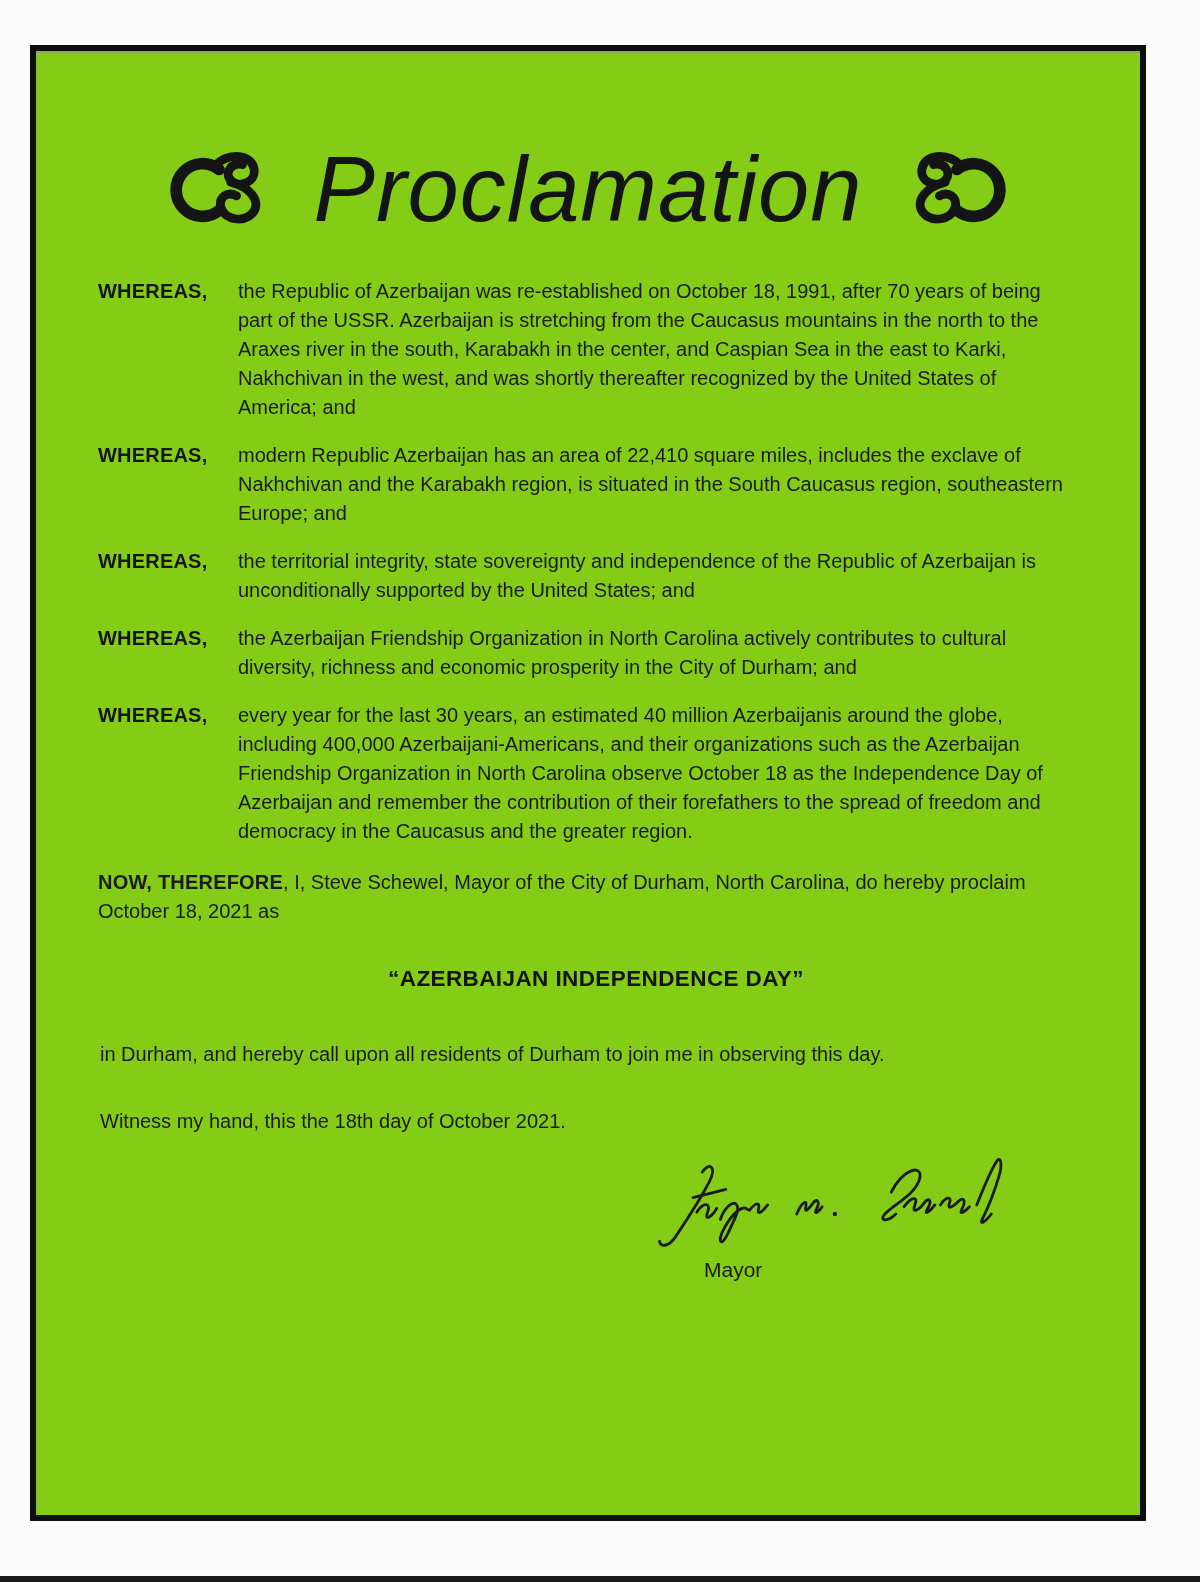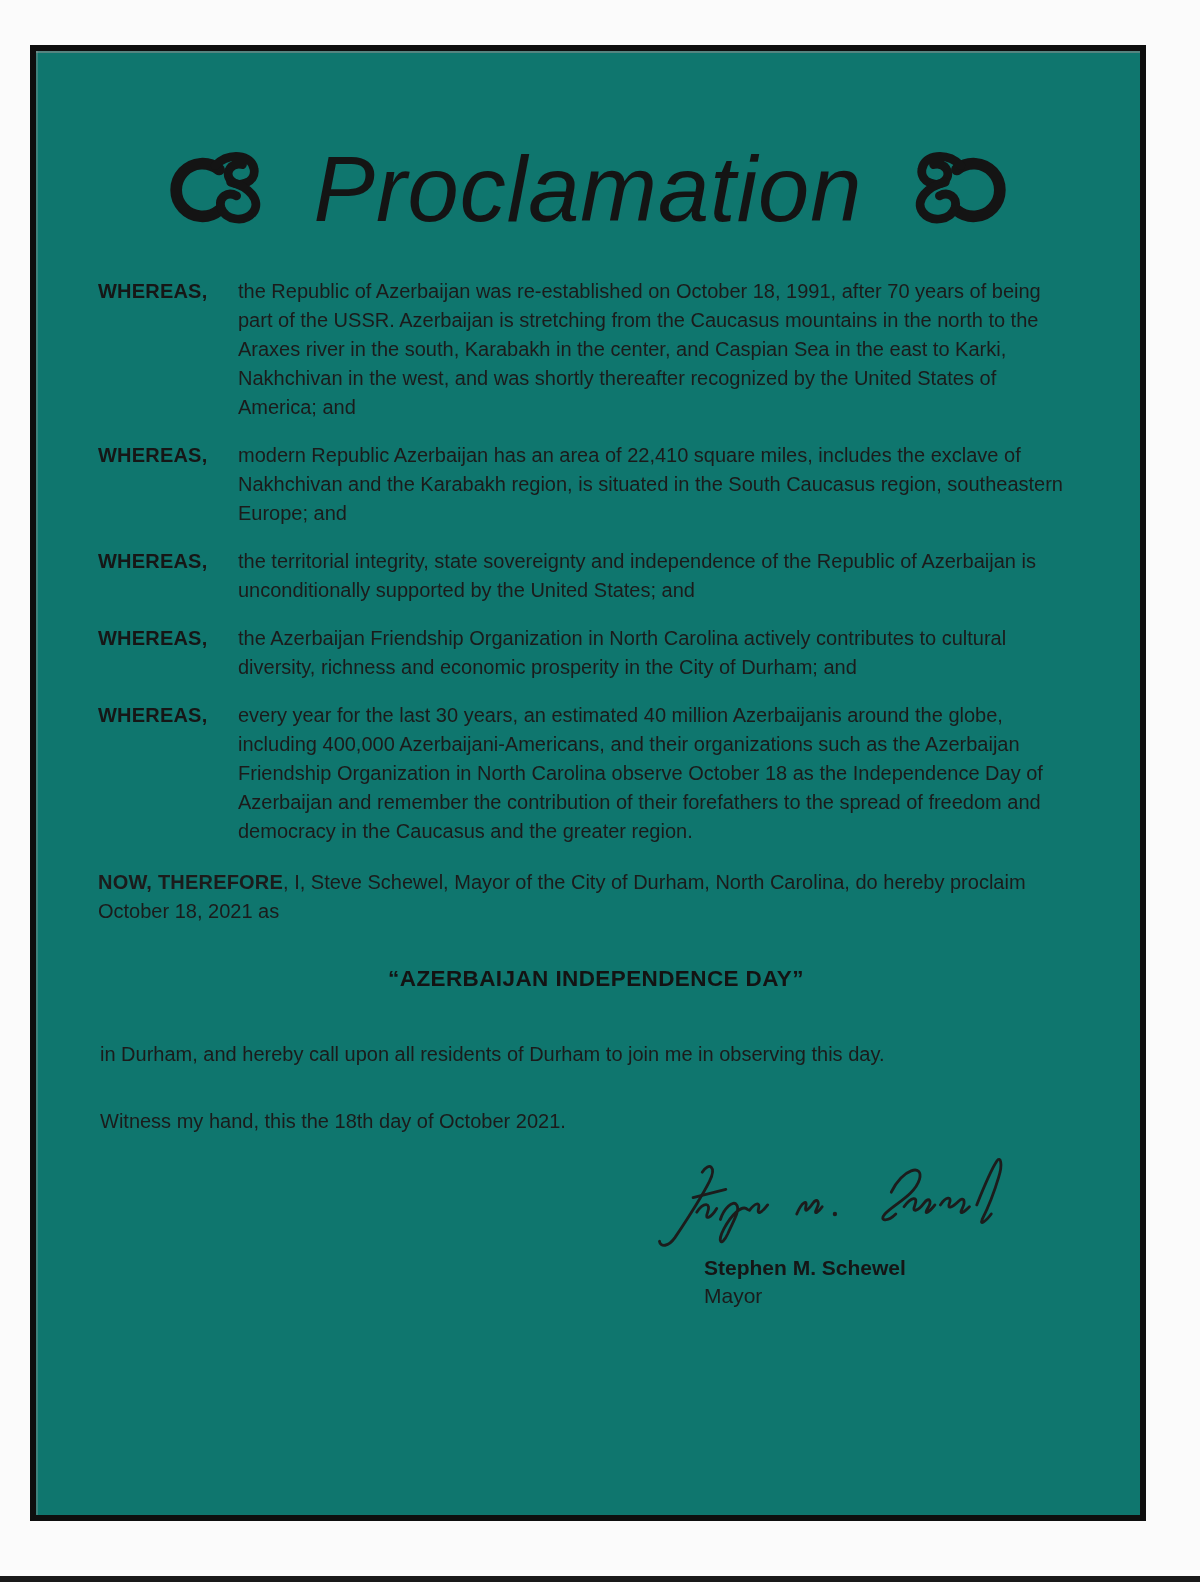--- a/index.html
+++ b/index.html
@@ -10,21 +10,21 @@
     color: #1b1b1b;
     position: relative;
     overflow: hidden;
   }
   .page-border {
     position: absolute;
     left: 30px; top: 45px;
     width: 1116px; height: 1476px;
     border: 6px solid #0e0e0e;
     box-sizing: border-box;
-    background: #0f766e;
+    background: #84cc16;
   }
   .page-border::before {
     content: "";
     position: absolute; left: 0; right: 0; top: 0; height: 2px;
     background: #8f8f8f; opacity: .55;
   }
   .page-border::after {
     content: "";
     position: absolute; left: 0; top: 0; bottom: 0; width: 2px;
     background: #9a9a9a; opacity: .35;
@@ -170,19 +170,18 @@
       <path d="M106 62 C112 54 118 52 116 60 C114 68 120 64 126 56"></path>
 
       <path d="M158 66 C164 52 170 50 168 58 C166 66 172 60 176 54 C180 48 184 52 180 60 C176 68 182 64 186 58"></path>
       <circle cx="200" cy="66" r="2.4" fill="#1c1c1c" stroke="none"></circle>
 
       <path d="M262 42 C274 16 298 10 293 28 C288 45 264 56 255 66 C248 74 258 75 267 66"></path>
       <path d="M276 58 C284 47 292 46 288 56 C284 66 292 62 298 54 C304 46 307 52 302 60 C297 68 304 64 310 56"></path>
       <path d="M316 56 C322 47 329 46 326 54 C323 62 330 58 336 52 C342 46 344 52 340 60 C336 68 342 64 348 58"></path>
       <path d="M356 56 C364 36 374 14 378 8 C382 2 385 10 380 26 C374 46 366 64 362 72 C359 79 366 74 372 66"></path>
     </svg>
-    <div class="sig-name">Stephen M. Schewel</div>
     <div class="sig-title">Mayor</div>
   </div>
 
 </div>
 
 <div class="bottom-edge"></div>
 
 </body></html>

